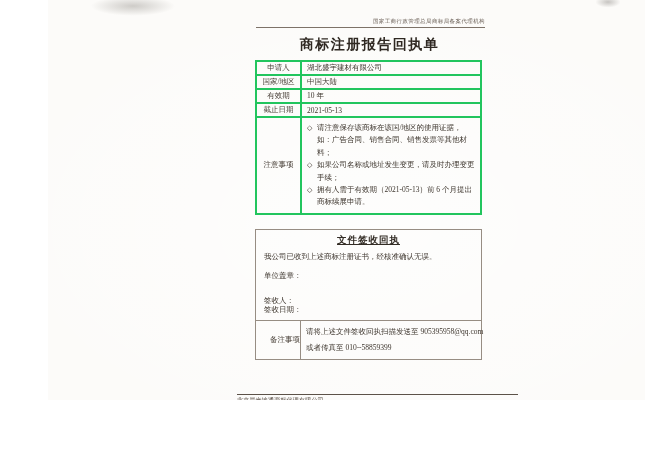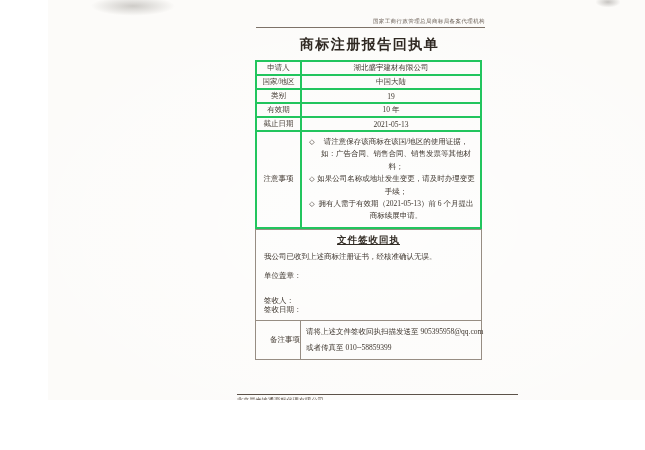--- a/index.html
+++ b/index.html
@@ -32,21 +32,21 @@
   }
 
   
   table.info-table {
     position:absolute; left:207px; top:60px; width:227px;
     border-collapse:collapse; table-layout:fixed;
     font-size:7.5px; color:#3d352d;
   }
   table.info-table td { border:2px solid #22c55e; vertical-align:middle; }
   table.info-table td.lbl { width:45px; text-align:center; padding:1px 1px; color:#443b33; }
-  table.info-table td.val { padding:1px 5px;text-align:center; }
+  table.info-table td.val { padding:1px 5px; }
   table.info-table tr.simple { height:13px; }
   td.notes-cell { padding:4px 5px 4px 5px !important; }
   .note-item { display:flex; line-height:12.4px; }
   .note-item .sym { width:10px; flex:0 0 10px; font-size:7px; color:#4a4138; }
   .note-item .txt { flex:1; }
 
   
   .receipt-box {
     position:absolute; left:207px; top:229px; width:227px; height:92px;
     border:1px solid #978d83; border-bottom:none;
@@ -93,24 +93,20 @@
         <col>
       </colgroup>
     <tbody>
       <tr class="simple">
         <td class="lbl">申请人</td>
         <td class="val">湖北盛宇建材有限公司</td>
       </tr>
       <tr class="simple">
         <td class="lbl">国家/地区</td>
         <td class="val">中国大陆</td>
-      </tr>
-      <tr class="simple">
-        <td class="lbl">类别</td>
-        <td class="val">19</td>
       </tr>
       <tr class="simple">
         <td class="lbl">有效期</td>
         <td class="val">10 年</td>
       </tr>
       <tr class="simple">
         <td class="lbl">截止日期</td>
         <td class="val">2021-05-13</td>
       </tr>
       <tr>

